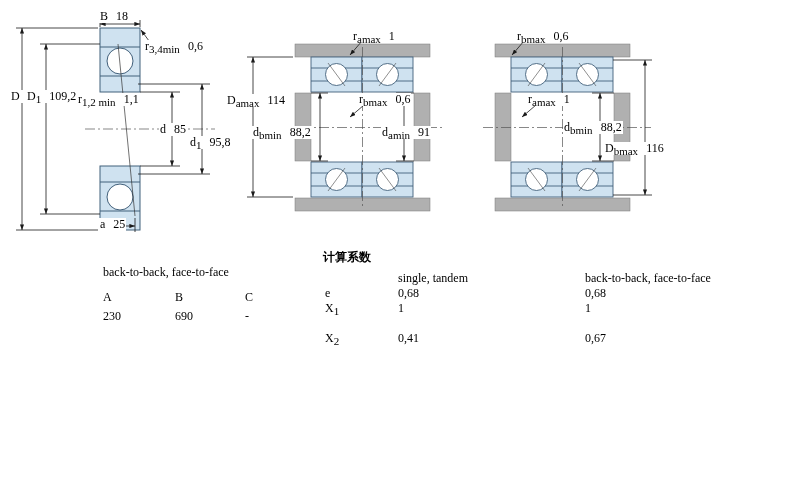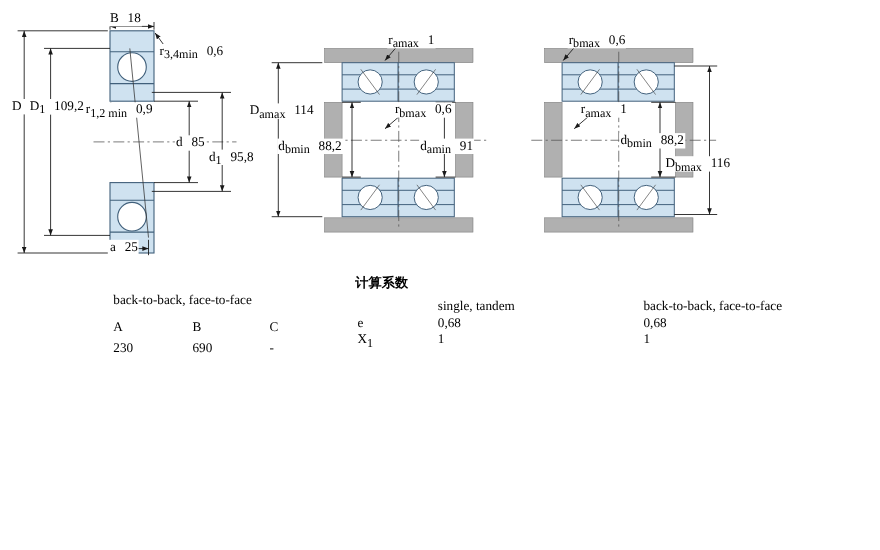--- a/index.html
+++ b/index.html
@@ -164,21 +164,21 @@
 
       <line x1="524" y1="41" x2="512" y2="55" marker-end="url(#arr)"></line>
       <line x1="536" y1="105" x2="522" y2="117" marker-end="url(#arr)"></line>
     </g>
   </svg>
 
   <div class="dim" style="left:99px;top:10px"><span>B</span><span class="sub"></span><span class="val">18</span></div>
   <div class="dim" style="left:144px;top:40px"><span>r</span><span class="sub">3,4min</span><span class="val">0,6</span></div>
   <div class="dim" style="left:10px;top:90px"><span>D</span><span class="sub"></span><span class="val">220</span></div>
   <div class="dim" style="left:26px;top:90px"><span>D</span><span class="sub">1</span><span class="val">109,2</span></div>
-  <div class="dim" style="left:77px;top:93px"><span>r</span><span class="sub">1,2 min</span><span class="val">0,9</span></div>
+  <div class="dim" style="left:77px;top:93px"><span>r</span><span class="sub">1,2 min</span><span class="val">1,1</span></div>
   <div class="dim" style="left:159px;top:123px"><span>d</span><span class="sub"></span><span class="val">85</span></div>
   <div class="dim" style="left:189px;top:136px"><span>d</span><span class="sub">1</span><span class="val">95,8</span></div>
   <div class="dim" style="left:99px;top:218px"><span>a</span><span class="sub"></span><span class="val">25</span></div>
 
   <div class="dim" style="left:352px;top:30px"><span>r</span><span class="sub">amax</span><span class="val">1</span></div>
   <div class="dim" style="left:226px;top:94px"><span>D</span><span class="sub">amax</span><span class="val">114</span></div>
   <div class="dim" style="left:358px;top:93px"><span>r</span><span class="sub">bmax</span><span class="val">0,6</span></div>
   <div class="dim" style="left:252px;top:126px"><span>d</span><span class="sub">bmin</span><span class="val">88,2</span></div>
   <div class="dim" style="left:381px;top:126px"><span>d</span><span class="sub">amin</span><span class="val">91</span></div>
 
@@ -205,20 +205,25 @@
     <div class="frow" style="left:2px;top:37px">
       <span class="fsym"><span>e</span><span class="sub"></span></span>
       <span class="fv1">0,68</span>
       <span class="fv2">0,68</span>
     </div>
     <div class="frow" style="left:2px;top:52px">
       <span class="fsym"><span>X</span><span class="sub">1</span></span>
       <span class="fv1">1</span>
       <span class="fv2">1</span>
     </div>
+    <div class="frow" style="left:2px;top:82px">
+      <span class="fsym"><span>X</span><span class="sub">2</span></span>
+      <span class="fv1">0,41</span>
+      <span class="fv2">0,67</span>
+    </div>
     <div class="frow" style="left:2px;top:112px">
       <span class="fsym"><span>X</span><span class="sub">0</span></span>
       <span class="fv1">0,5</span>
       <span class="fv2">1</span>
     </div>
   </div>
 
 </div>
 
 </body></html>

